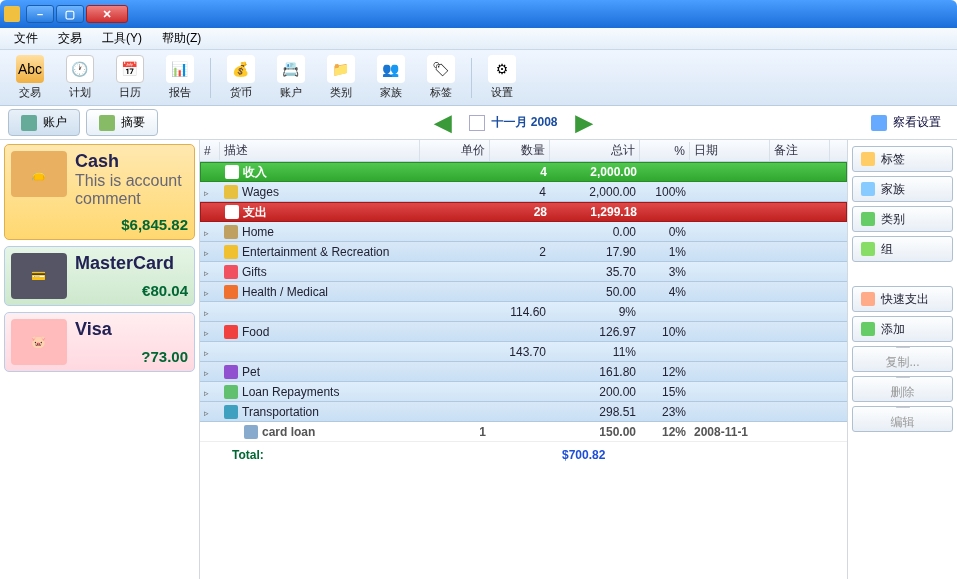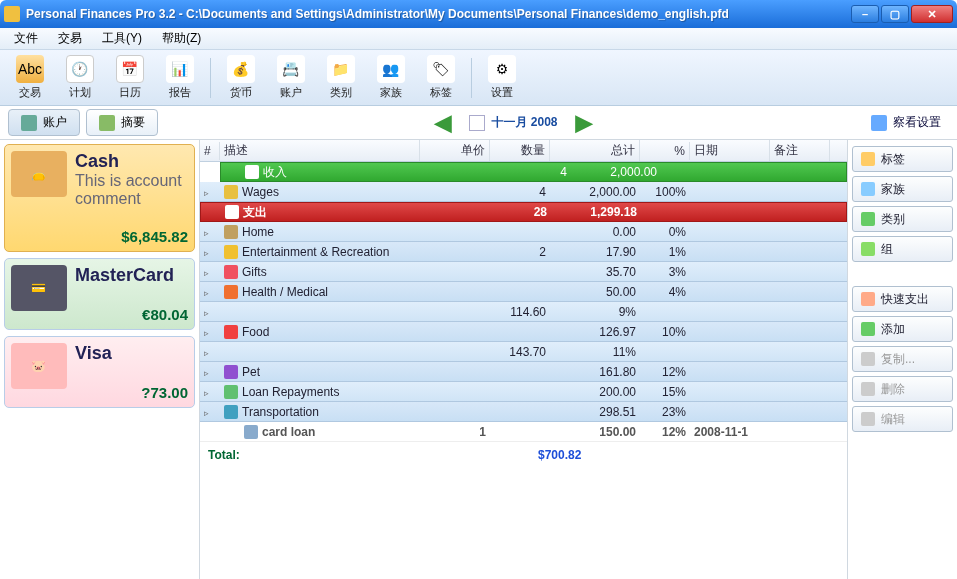--- a/index.html
+++ b/index.html
@@ -42,58 +42,57 @@
 
 
 .accounts { width: 200px; background: #fff; border-right: 1px solid #d0d8e0; padding: 4px; overflow: auto;}
 .acct { border: 1px solid #b8cde8; border-radius: 5px; padding: 6px; margin-bottom: 6px; display: flex; gap: 8px; background: linear-gradient(to bottom,#e6f5e6,#cde8cd); cursor: pointer;}
 .acct.selected { background: linear-gradient(to bottom,#ffe8b0,#ffd870); border-color: #e0b050;}
 .acct.visa { background: linear-gradient(to bottom,#ffeef0,#ffd8e0);}
 .acct .aicon { width: 56px; height: 46px; border-radius: 4px; display:flex;align-items:center;justify-content:center;font-size:24px;}
 .acct .ainfo { flex: 1; }
 .acct .aname { font-weight: bold; font-size: 18px; color: #225; }
 .acct .acomment { font-size: 16px; color: #667; }
-.acct .abal { text-align: right; font-weight: bold; font-size: 15px; color: #063; margin-top: 20px;}
+.acct .abal { text-align: right; font-weight: bold; font-size: 15px; color: #063; margin-top: 8px;}
 .acct .abal.eur { color: #063;}
 .acct .abal.q { color: #063;}
 
 
 .main { flex: 1; background: #fff; overflow: auto; position: relative;}
 .grid-header { display: grid; grid-template-columns: 20px 200px 70px 60px 90px 50px 80px 60px; background: linear-gradient(to bottom,#fafcff,#e8eef6); border-bottom: 1px solid #c0d0e0; height: 22px; align-items: center; font-size: 11px; color: #334;}
 .grid-header > div { padding: 2px 4px; border-right: 1px solid #d8e0e8; text-align: left;}
 .grow { display: grid; grid-template-columns: 20px 200px 70px 60px 90px 50px 80px 60px; height: 20px; align-items: center; font-size: 11px;}
 .grow > div { padding: 1px 4px; white-space: nowrap; overflow: hidden;}
-.grow.income { background: linear-gradient(to bottom,#50c850,#30a830); color: #fff; font-weight: normal; border: 1px solid #2a8a2a; margin-left: 20px;}
+.grow.income { background: linear-gradient(to bottom,#50c850,#30a830); color: #fff; font-weight: bold; border: 1px solid #2a8a2a;}
 .grow.expense { background: linear-gradient(to bottom,#e04848,#c02020); color: #fff; font-weight: bold; border: 1px solid #a01818;}
 .grow.sub { background: linear-gradient(to bottom,#d8e8f8,#c8dff4); border-bottom: 1px solid #b0c8e0; color: #223;}
 .grow.sub:nth-child(odd){background: linear-gradient(to bottom,#e0eefb,#d0e4f6);}
 .grow.leaf { background: #fff; color: #555; font-weight: bold; border-bottom: 1px solid #eee;}
 .grow .desc { display: flex; align-items: center; gap: 4px;}
 .grow .tri { font-size: 9px; color: #666; width: 10px; display:inline-block;}
 .grow .caticon { width: 14px; height: 14px; border-radius: 2px; display:inline-block;}
 .num { text-align: right !important;}
 .totalrow { padding: 6px 8px; font-weight: bold; color: #063; display: flex;}
-.totalrow .tl { width: 240px;}
+.totalrow .tl { width: 240px; margin-left: 24px;}
 .totalrow .tv { color: #1d4ed8; margin-left: 90px;}
 
 
 .rpanel { width: 110px; background: #fff; border-left: 1px solid #d0d8e0; padding: 6px 4px; display: flex; flex-direction: column; gap: 4px;}
 .rbtn { height: 26px; display: flex; align-items: center; gap: 6px; padding: 0 8px; border: 1px solid #b0c0d0; border-radius: 3px; background: linear-gradient(to bottom,#fdfefe,#e8eef6); cursor: pointer; font-size: 12px; color: #223;}
-.rbtn.disabled { color: #999; cursor: default;}
+.rbtn.disabled { color: #999; cursor: default; flex-direction: column;}
 .rbtn .ricon { width: 14px; height: 14px; border-radius: 2px;}
 .rspacer { height: 16px;}
 
 .watermark { position: absolute; left: 60px; top: 95px; font-size: 42px; font-weight: bold; color: rgba(60,120,200,0.35); letter-spacing: 2px; pointer-events: none; font-family: Arial;}
 </style>
 </head>
 <body>
 
 <div class="titlebar">
   <div class="icon"></div>
-  <div class="title">Personal Finances Pro 3.2 - C:\Documents and Settings\Administrator\My Documents\Personal Finances\demo_english.pfd</div>
   <div class="winbtns">
     <div class="winbtn min">–</div>
     <div class="winbtn max">▢</div>
     <div class="winbtn close">✕</div>
   </div>
 </div>
 
 <div class="menubar">
   <div class="menuitem">文件</div>
   <div class="menuitem">交易</div>

